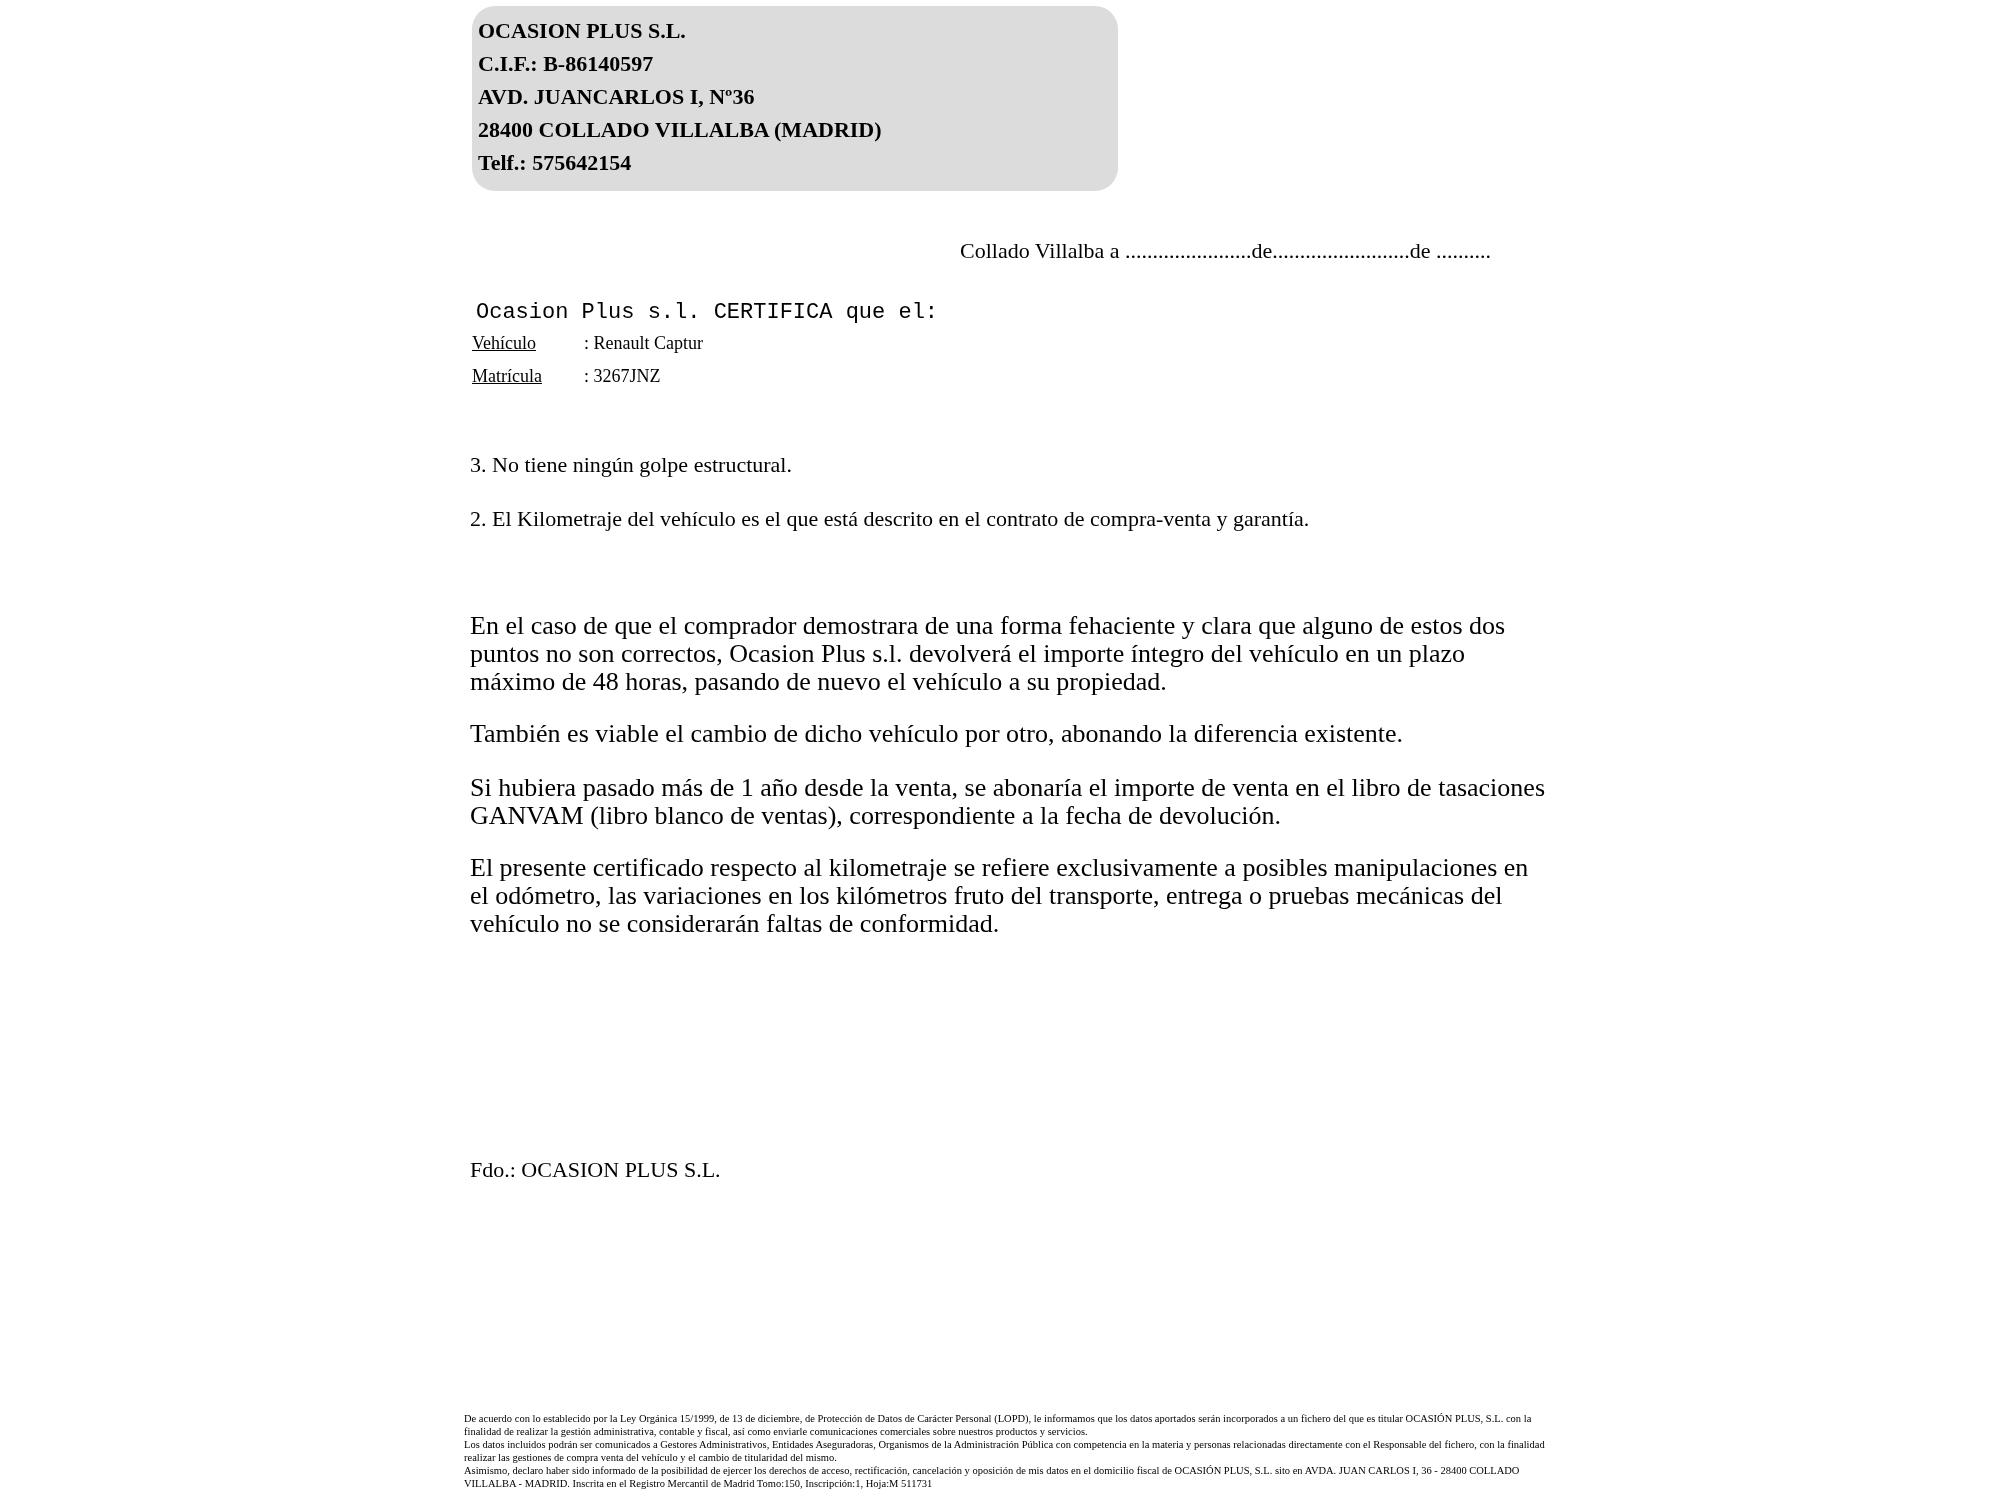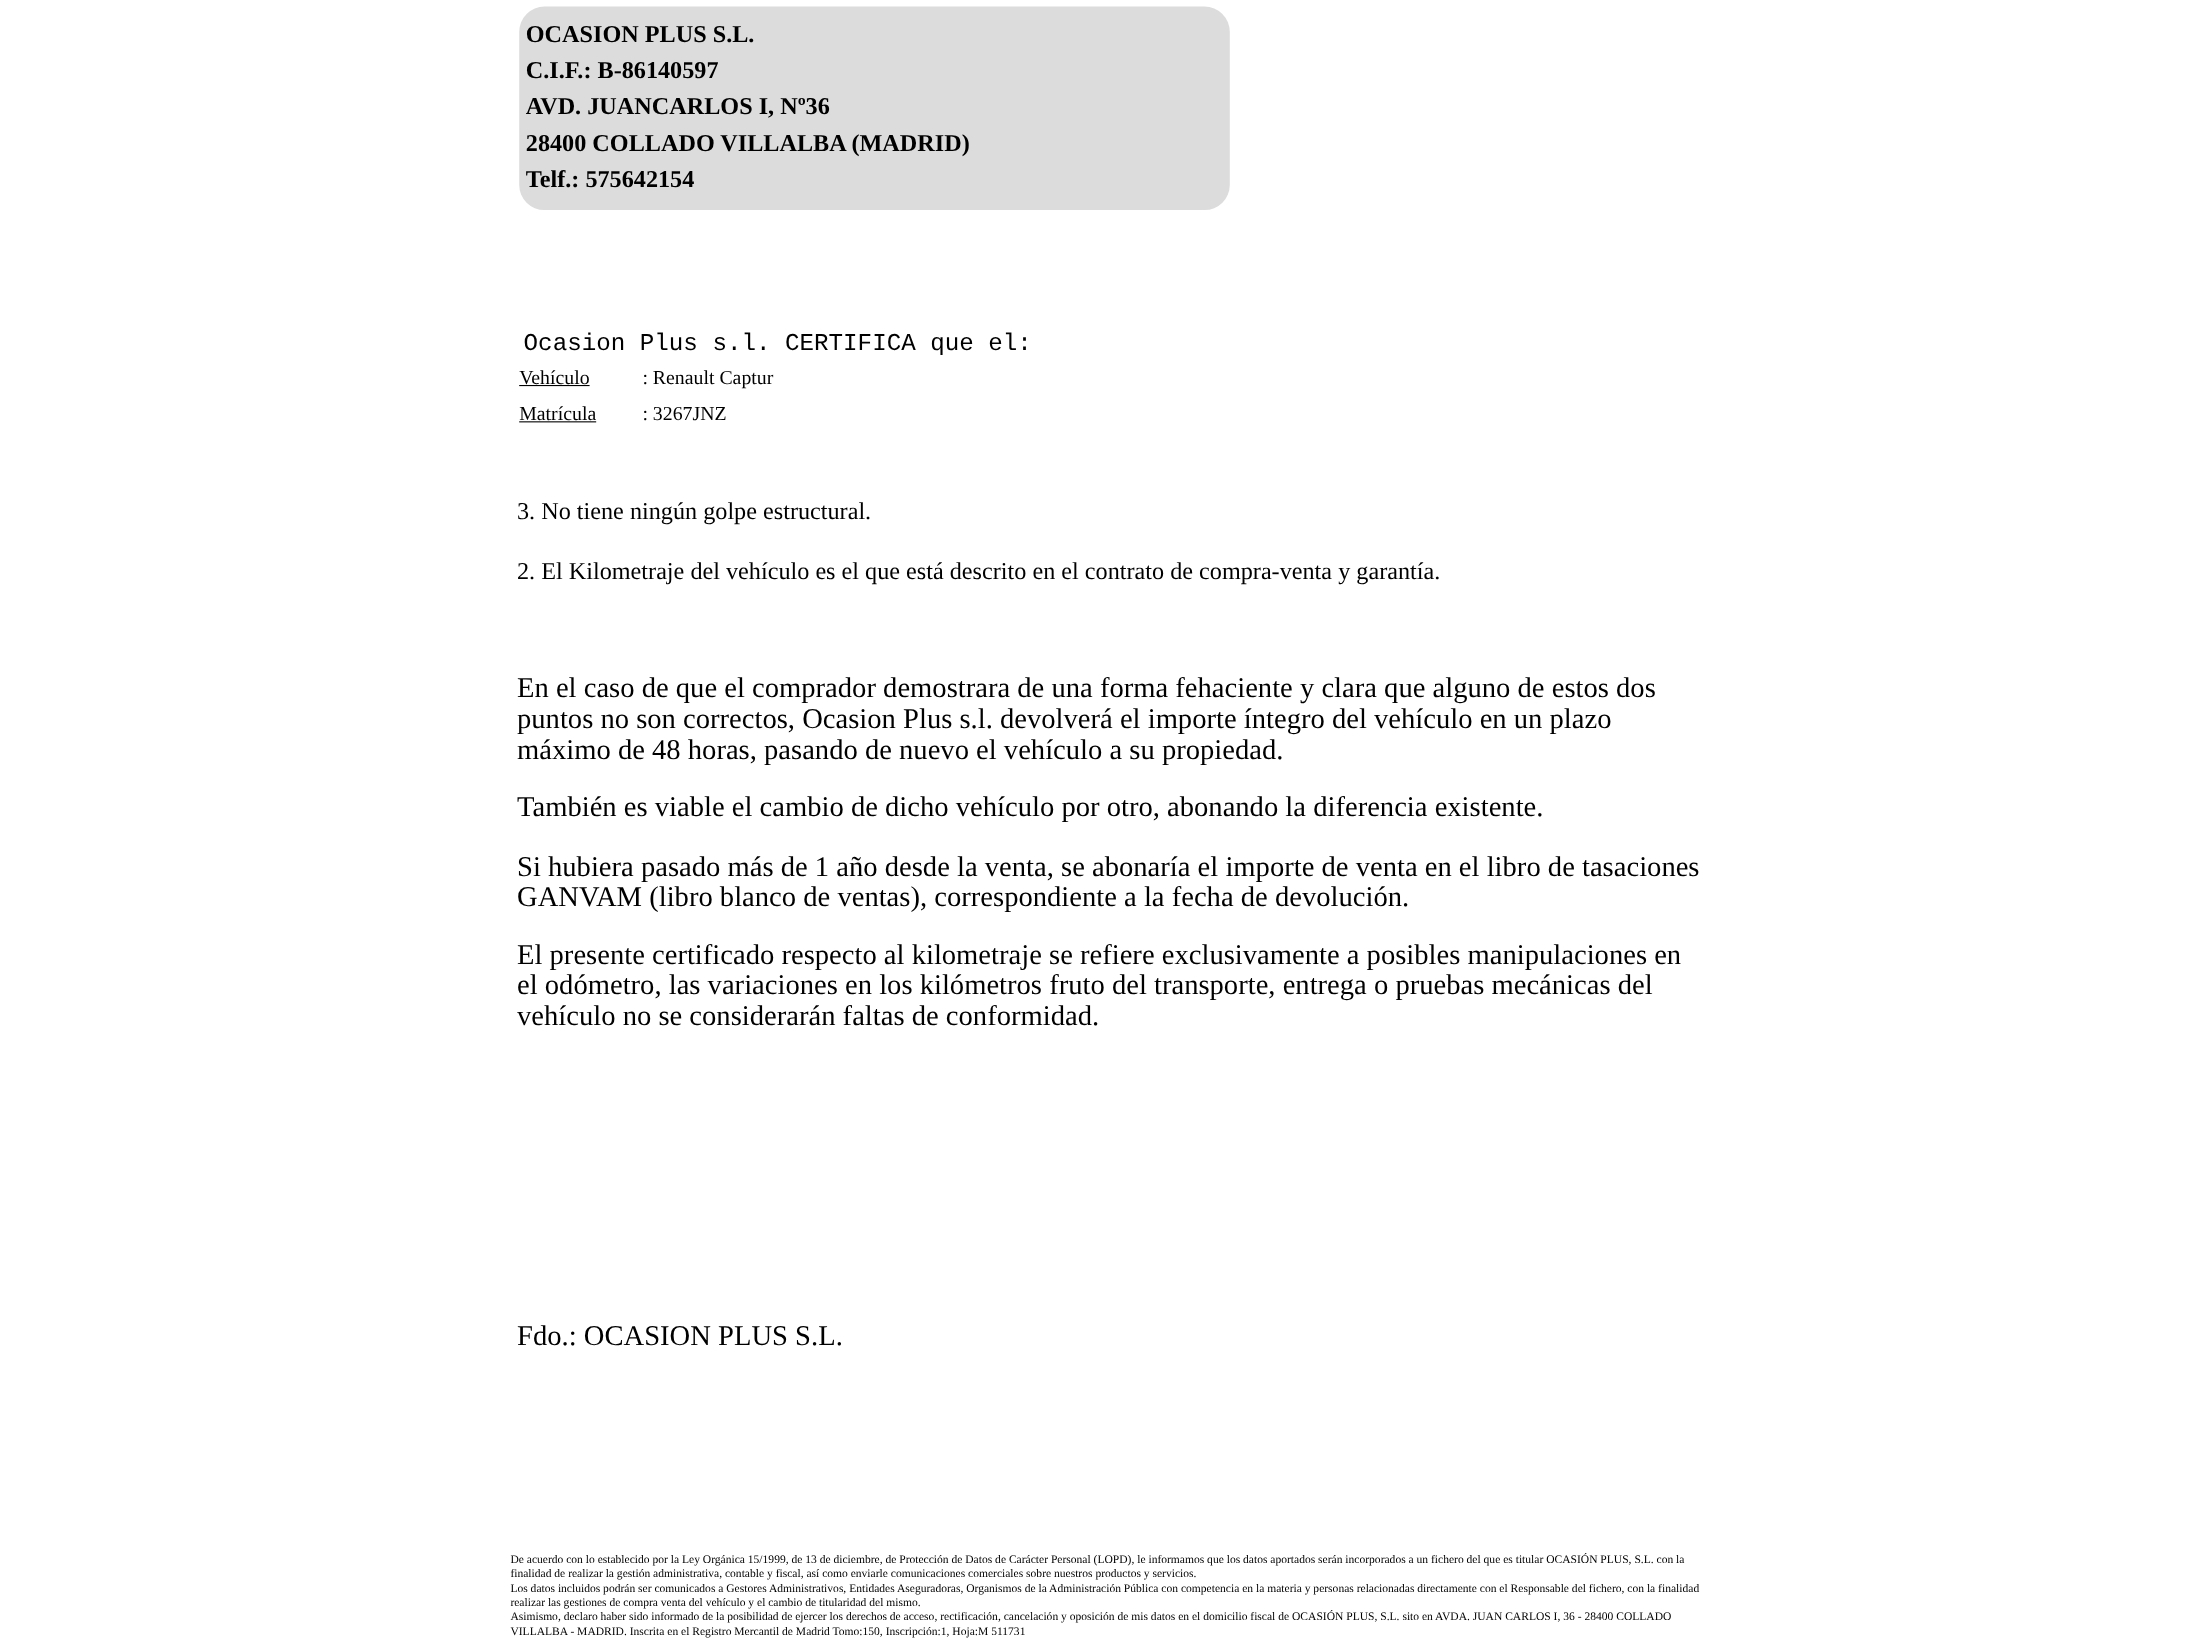--- a/index.html
+++ b/index.html
@@ -61,22 +61,22 @@
     width:1078px;
     font-size:26px;
     line-height:28px;
   }
   .para-1 { top:612px; }
   .para-2 { top:720px; }
   .para-3 { top:774px; }
   .para-4 { top:854px; }
   .signature {
     position:absolute;
-    left:470px; top:1200px;
-    font-size:26px;
+    left:470px; top:1157px;
+    font-size:22px;
   }
   .footer {
     position:absolute;
     left:464px; top:1412px;
     width:1095px;
     font-size:10.5px;
     line-height:13px;
   }
   .footer p { margin:0; }
 </style>
@@ -86,20 +86,21 @@
 <div class="page">
 
   <div class="header-box">
     <div>OCASION PLUS S.L.</div>
     <div>C.I.F.: B-86140597</div>
     <div>AVD. JUANCARLOS I, Nº36</div>
     <div>28400 COLLADO VILLALBA (MADRID)</div>
     <div>Telf.: 575642154</div>
   </div>
 
+  <div class="date-line">Collado Villalba a .......................de.........................de ..........</div>
 
   <div class="certifica">Ocasion Plus s.l. CERTIFICA que el:</div>
 
   <div class="field-row vehicle-row">
     <span class="field-label">Vehículo</span><span>: Renault Captur</span>
   </div>
 
   <div class="field-row plate-row">
     <span class="field-label">Matrícula</span><span>: 3267JNZ</span>
   </div>

